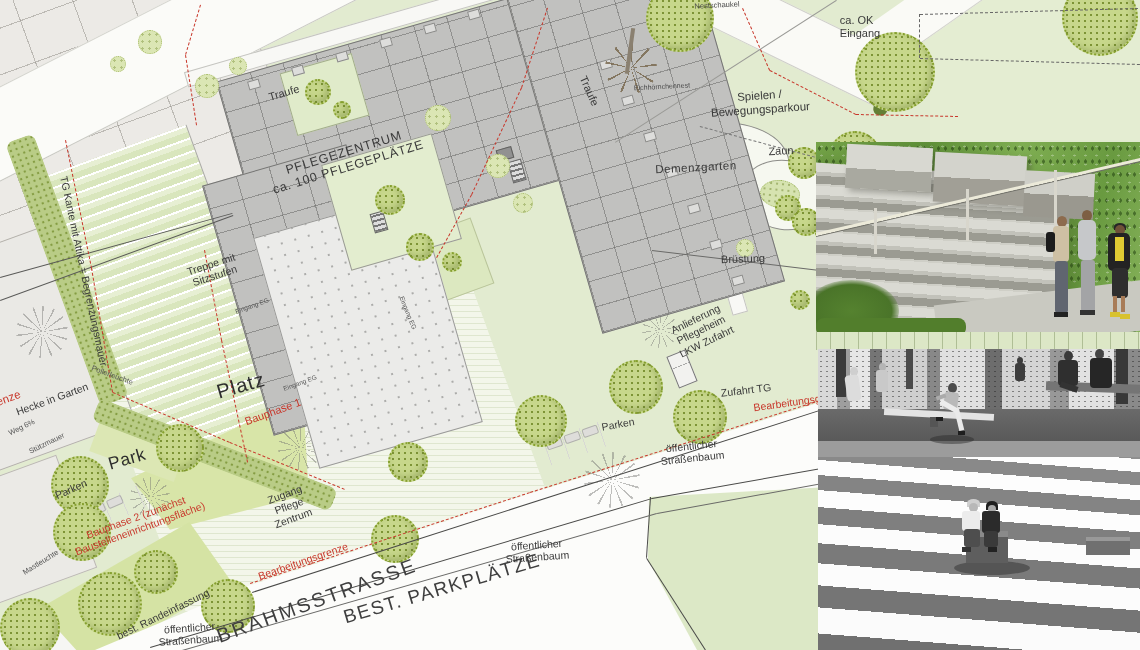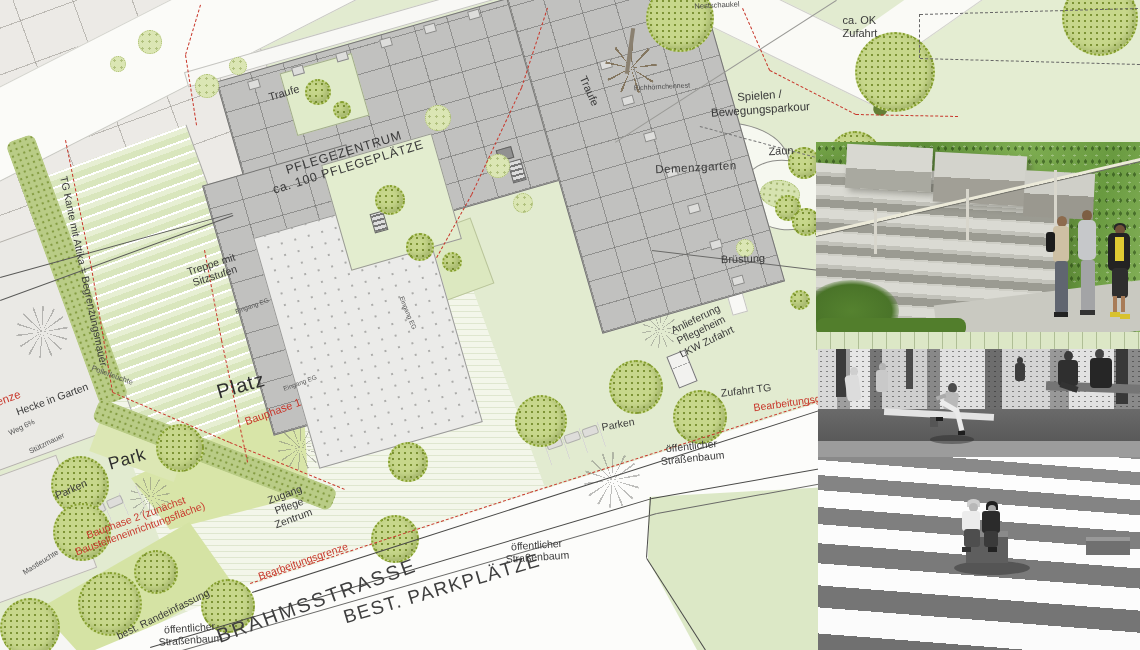--- a/index.html
+++ b/index.html
@@ -289,21 +289,21 @@
     <div class="lbl" style="left: 163px; top: 614px; font-size: 10.5px; transform: translate(-50%, -50%) rotate(-26deg);">best. Randeinfassung</div>
     <div class="lbl" style="left: 746px; top: 390px; font-size: 10.5px; transform: translate(-50%, -50%) rotate(-7deg);">Zufahrt TG</div>
     <div class="lbl" style="left: 701px; top: 330px; font-size: 10.5px; transform: translate(-50%, -50%) rotate(-26deg);">Anlieferung
 Pflegeheim
 LKW Zufahrt</div>
     <div class="lbl" style="left: 696px; top: 168px; font-size: 11.5px; letter-spacing: 0.5px; transform: translate(-50%, -50%) rotate(-3deg);">Demenzgarten</div>
     <div class="lbl" style="left: 781px; top: 151px; font-size: 11px; transform: translate(-50%, -50%) rotate(-3deg);">Zaun</div>
     <div class="lbl" style="left: 760px; top: 103px; font-size: 11.5px; transform: translate(-50%, -50%) rotate(-4deg);">Spielen /
 Bewegungsparkour</div>
     <div class="lbl" style="left: 860px; top: 27px; font-size: 11px; text-align: left; transform: translate(-50%, -50%) rotate(0deg);">ca. OK
-Zufahrt</div>
+Eingang</div>
     <div class="lbl" style="left: 717px; top: 6px; font-size: 7.5px; color: rgb(74, 74, 74); transform: translate(-50%, -50%) rotate(-3deg);">Nestschaukel</div>
     <div class="lbl" style="left: 662px; top: 87px; font-size: 7px; color: rgb(74, 74, 74); transform: translate(-50%, -50%) rotate(-3deg);">Eichhörnchennest</div>
     <div class="lbl" style="left: 743px; top: 259px; font-size: 11px; transform: translate(-50%, -50%) rotate(-2deg);">Brüstung</div>
     <div class="lbl" style="left: 252px; top: 306px; font-size: 6.5px; color: rgb(85, 85, 85); transform: translate(-50%, -50%) rotate(-20deg);">Eingang EG</div>
     <div class="lbl" style="left: 408px; top: 313px; font-size: 6.5px; color: rgb(85, 85, 85); transform: translate(-50%, -50%) rotate(68deg);">Eingang EG</div>
     <div class="lbl" style="left: 300px; top: 383px; font-size: 6.5px; color: rgb(85, 85, 85); transform: translate(-50%, -50%) rotate(-20deg);">Eingang EG</div>
     <div class="lbl" style="left: 22px; top: 428px; font-size: 7.5px; color: rgb(85, 85, 85); transform: translate(-50%, -50%) rotate(-26deg);">Weg 6%</div>
     <div class="lbl" style="left: 47px; top: 444px; font-size: 7.5px; color: rgb(85, 85, 85); transform: translate(-50%, -50%) rotate(-26deg);">Stützmauer</div>
     <div class="lbl" style="left: 41px; top: 563px; font-size: 7.5px; color: rgb(85, 85, 85); transform: translate(-50%, -50%) rotate(-32deg);">Mastleuchte</div>
     <div class="lbl" style="left: 112px; top: 376px; font-size: 7.5px; color: rgb(85, 85, 85); transform: translate(-50%, -50%) rotate(20deg);">Pollerleuchte</div>

